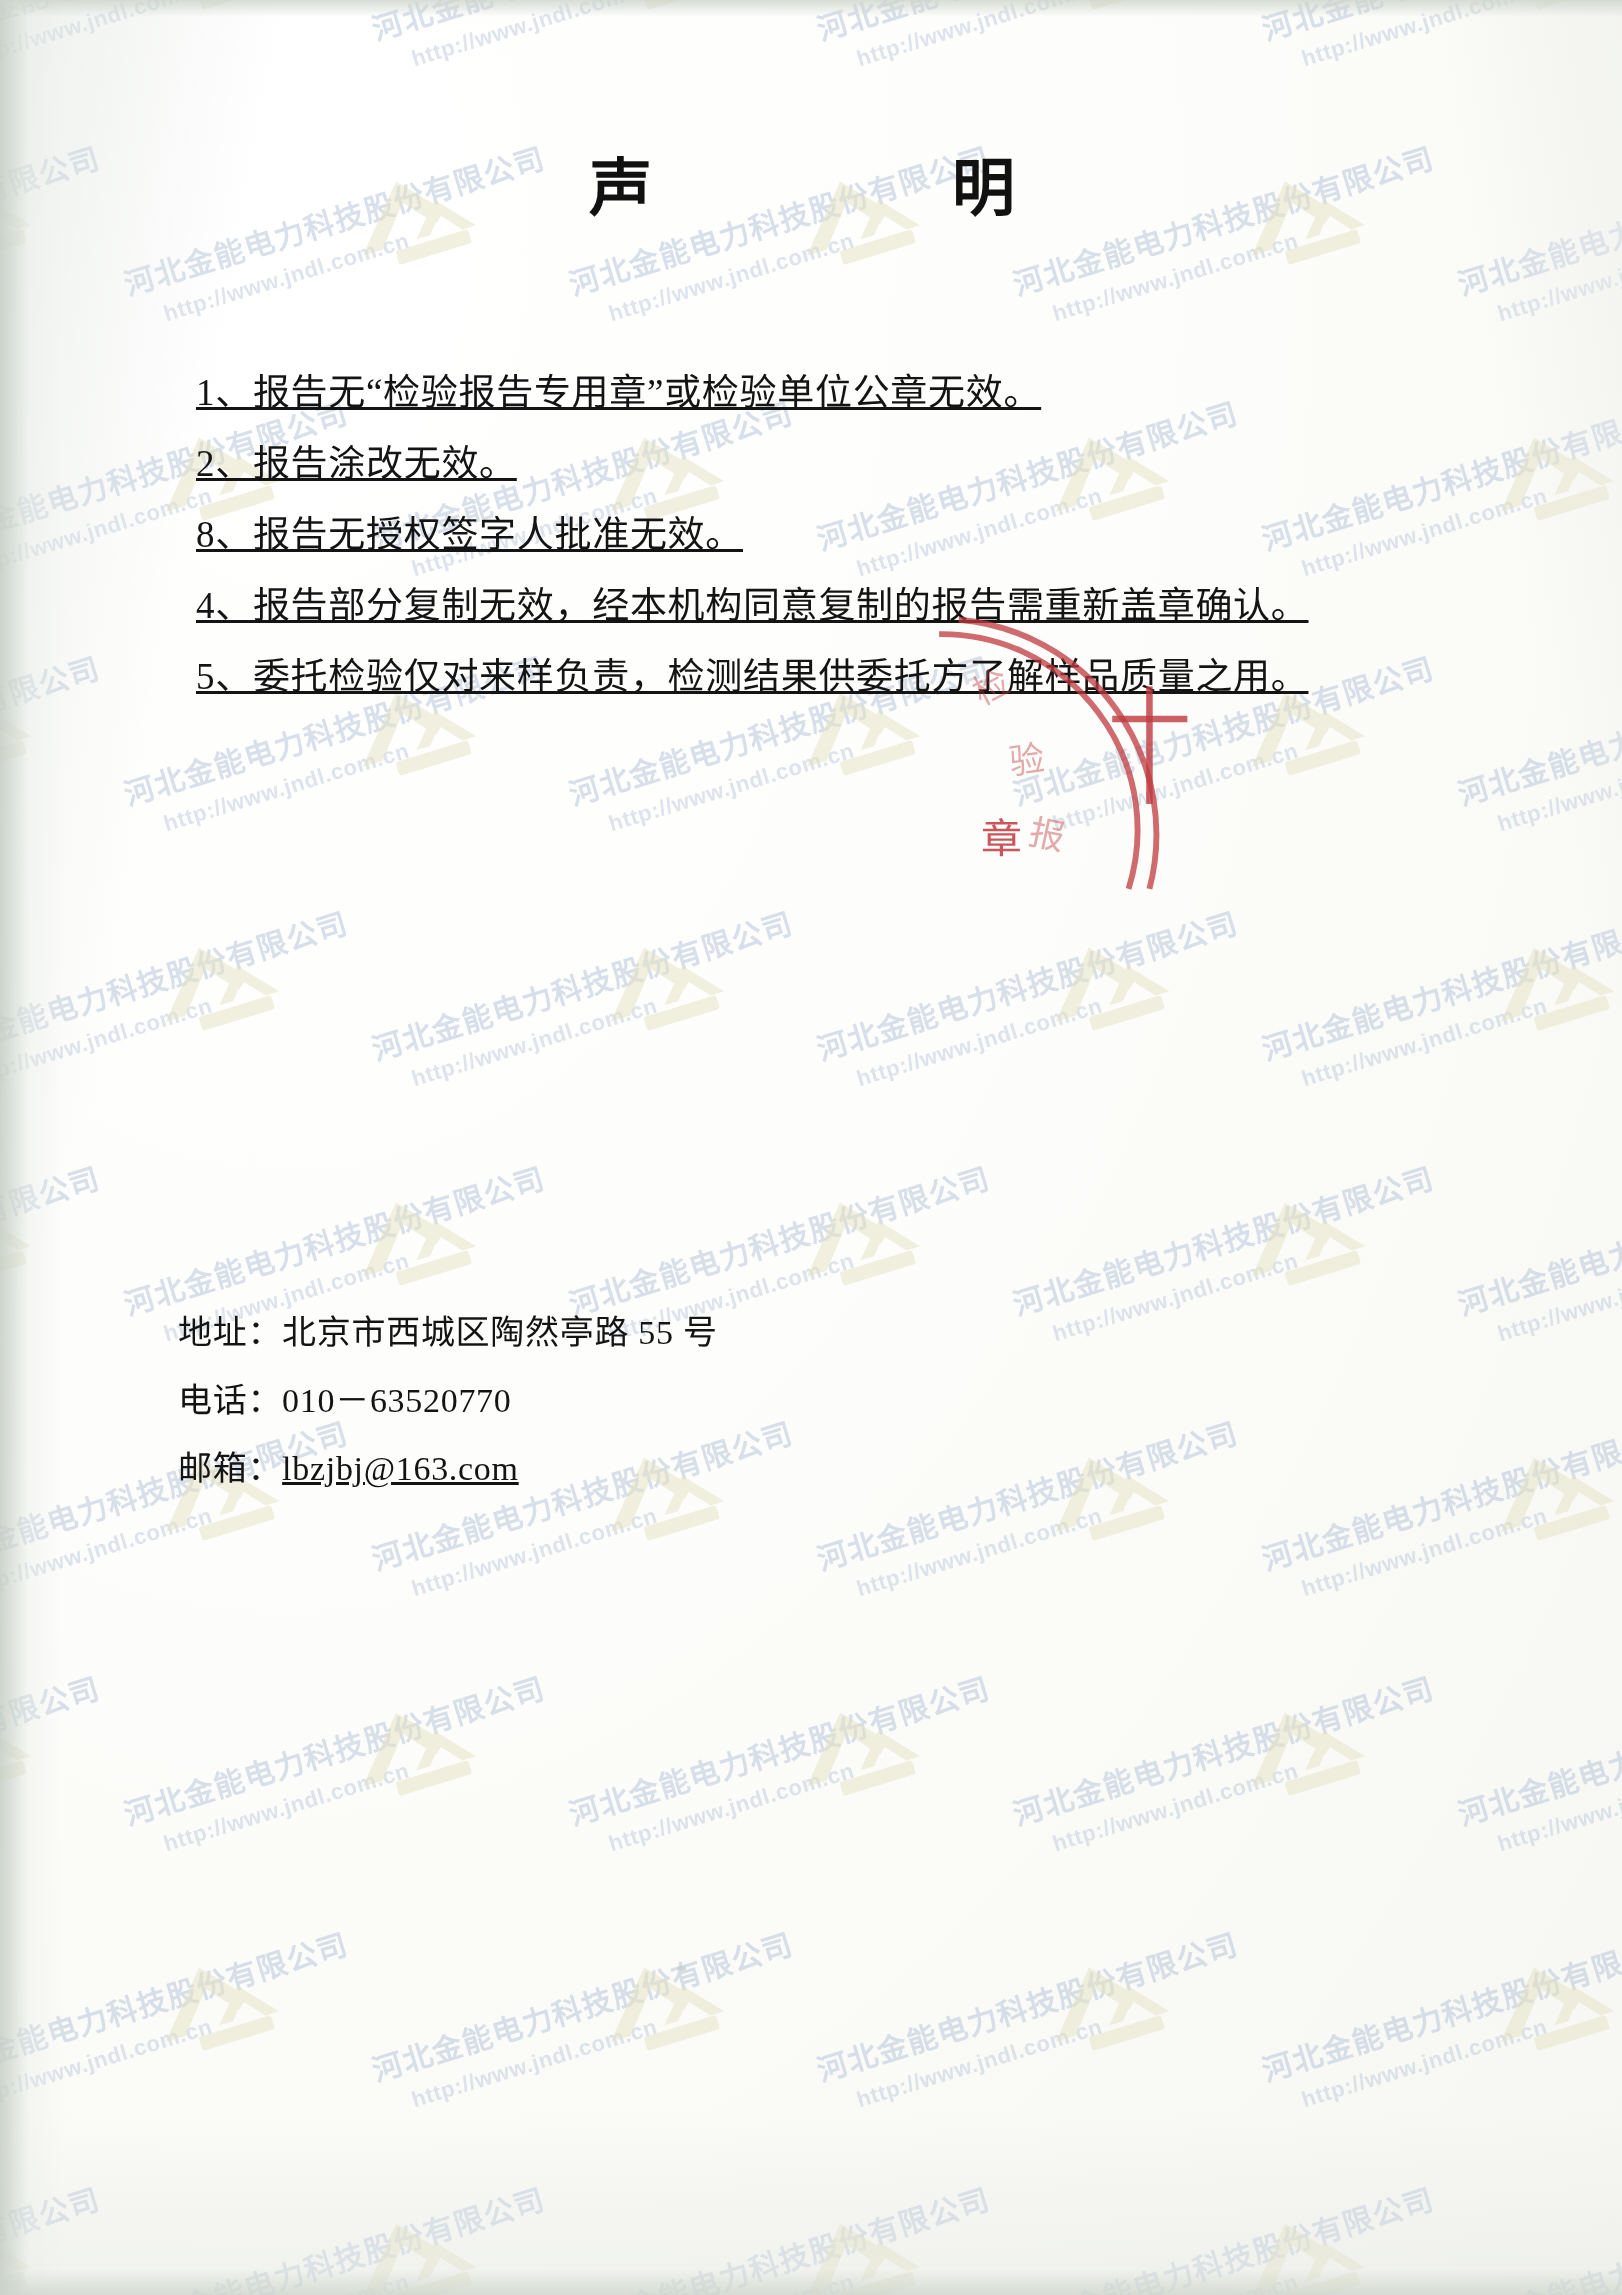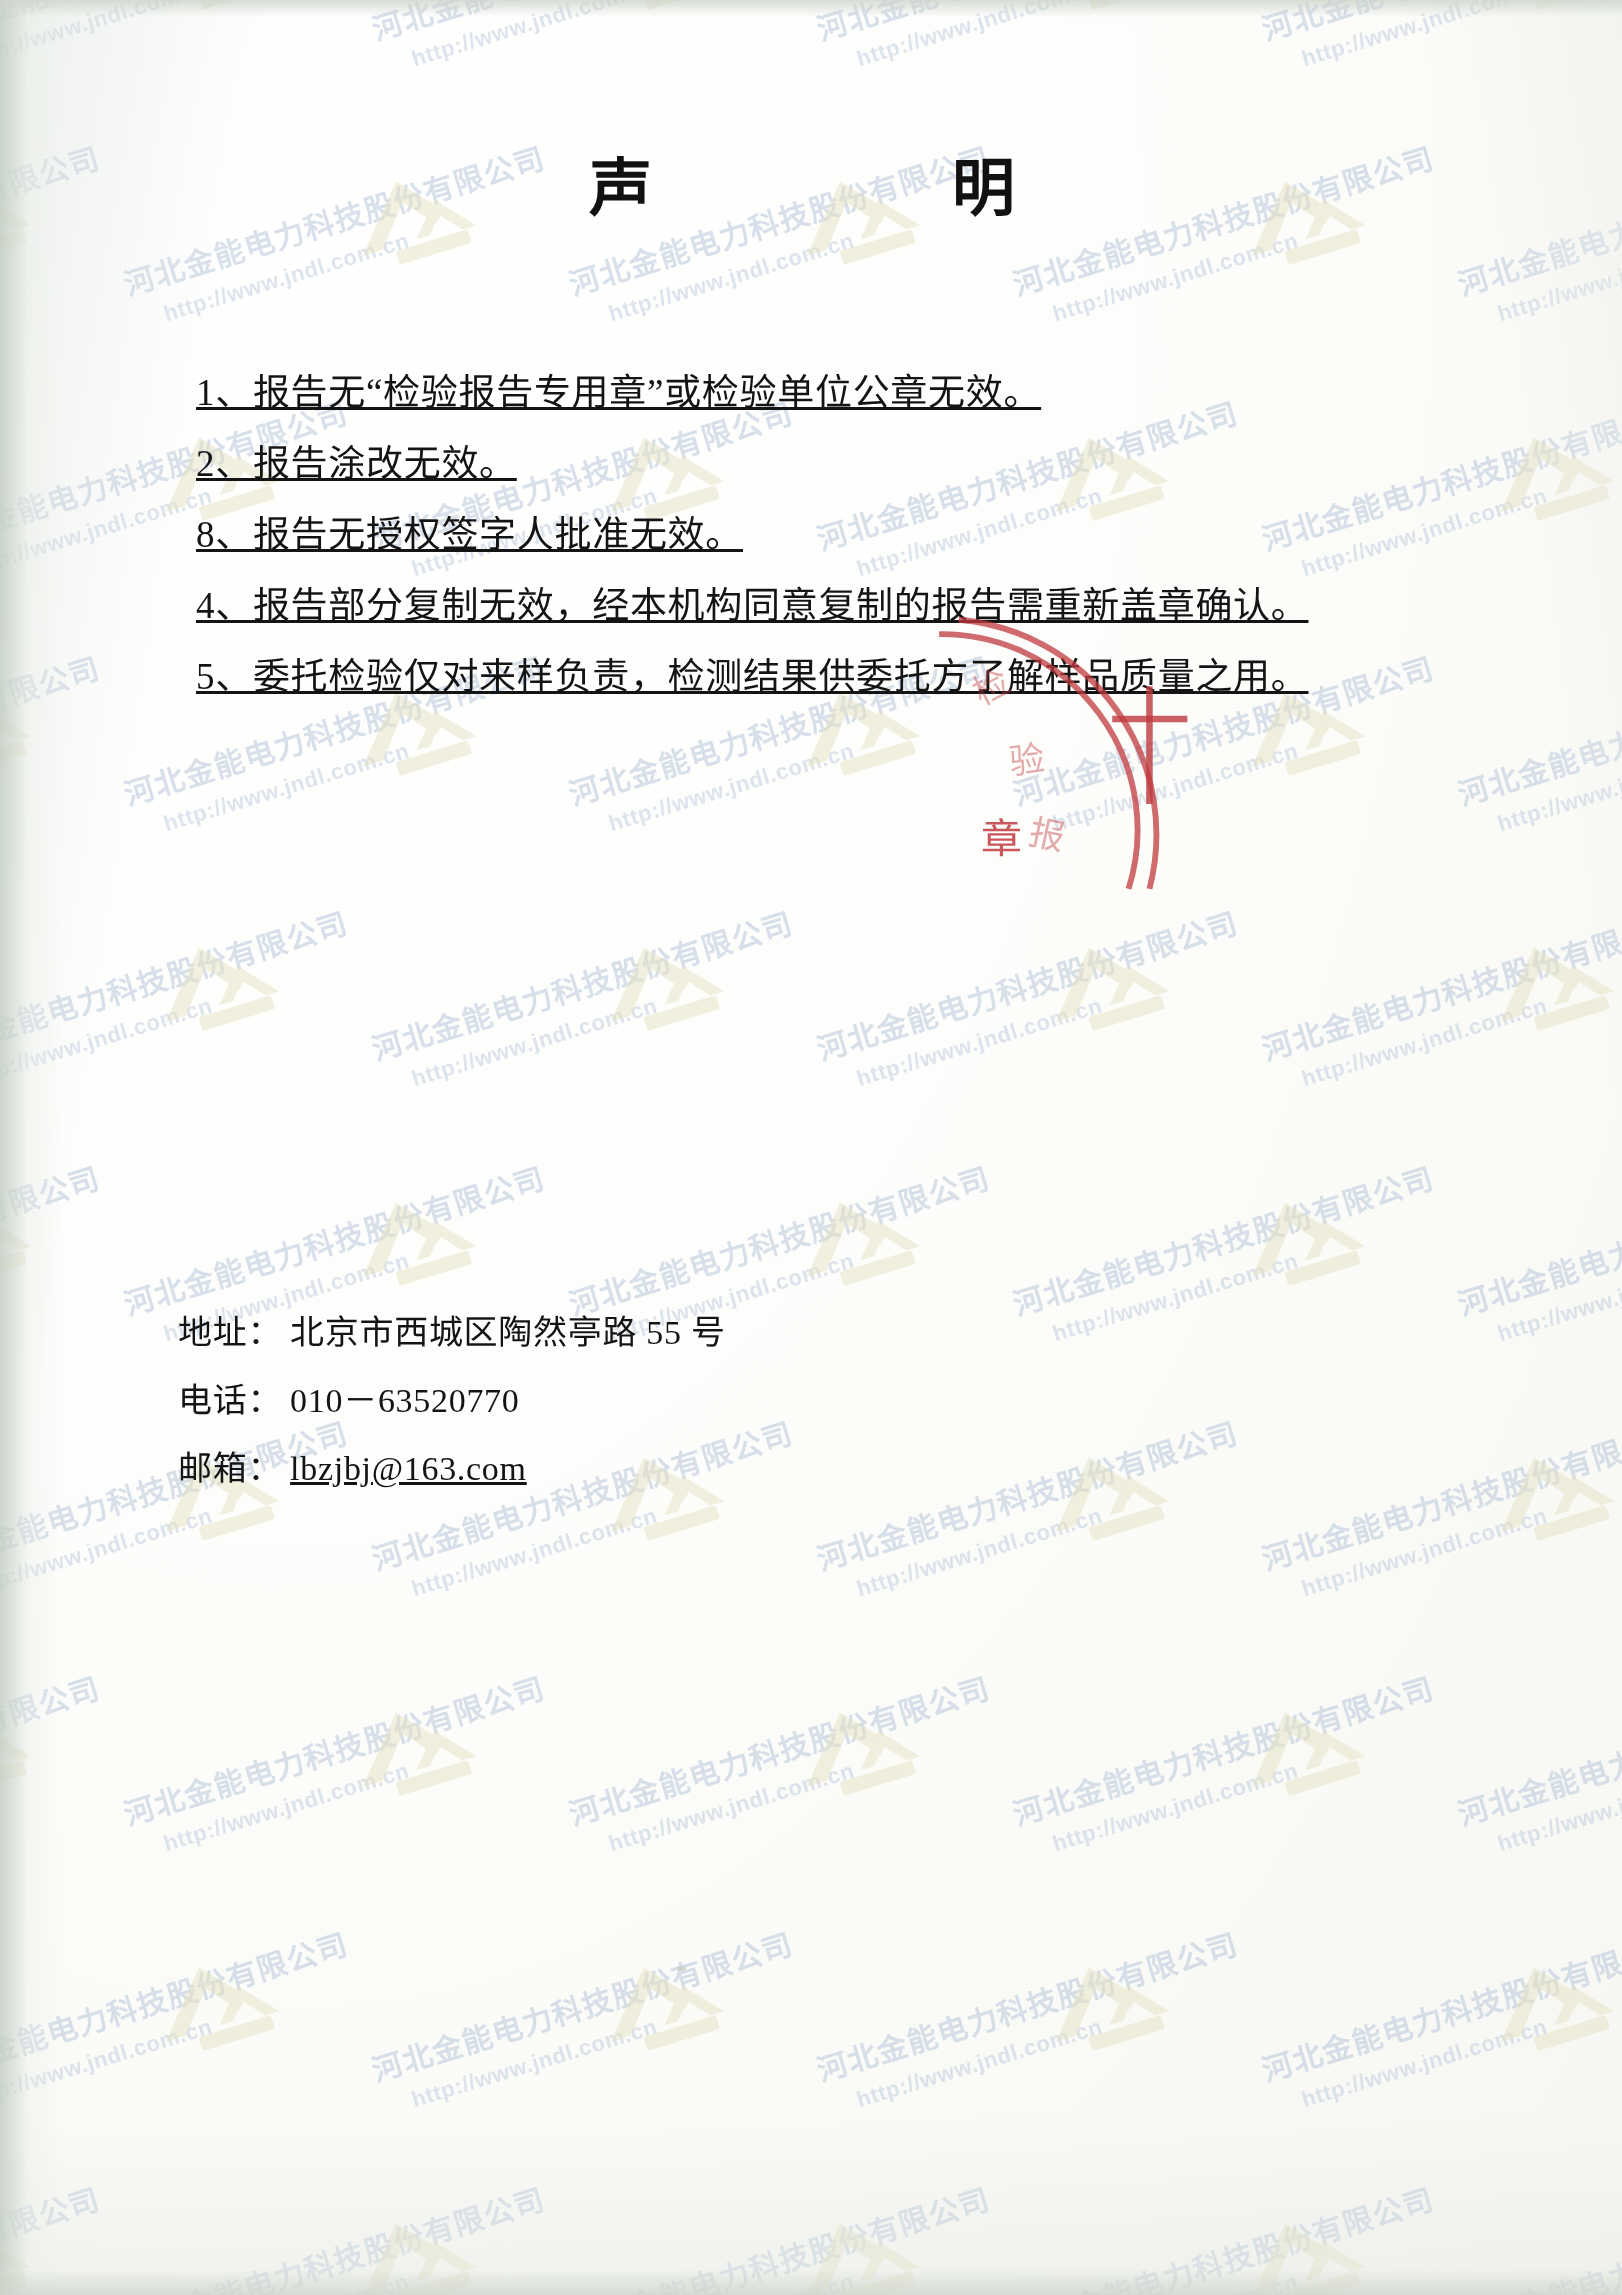--- a/index.html
+++ b/index.html
@@ -130,21 +130,20 @@
   }
   .contact-row {
     font-size: 34px;
     line-height: 68px;
     color: #141414;
     letter-spacing: 0.7px;
     white-space: nowrap;
   }
   .contact-row .val-ascii {
     font-family: "Liberation Serif", serif;
-    margin-left: 8px;
   }
   .email-link {
     text-decoration: underline;
     color: #141414;
   }
 
   
   .seal {
     position: absolute;
     left: 913px;

